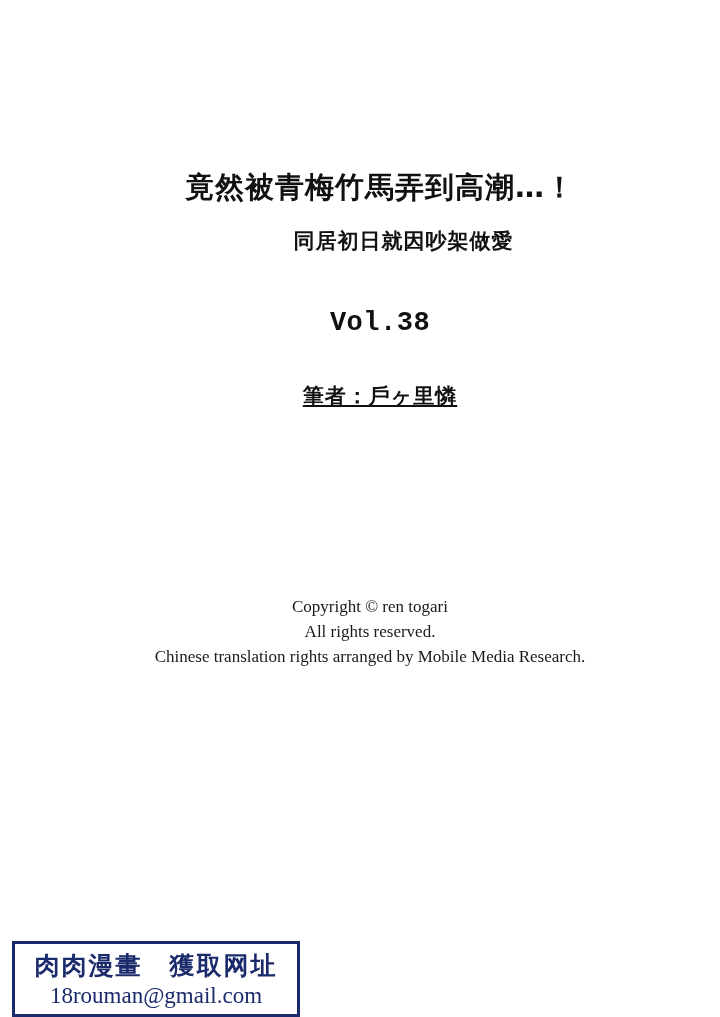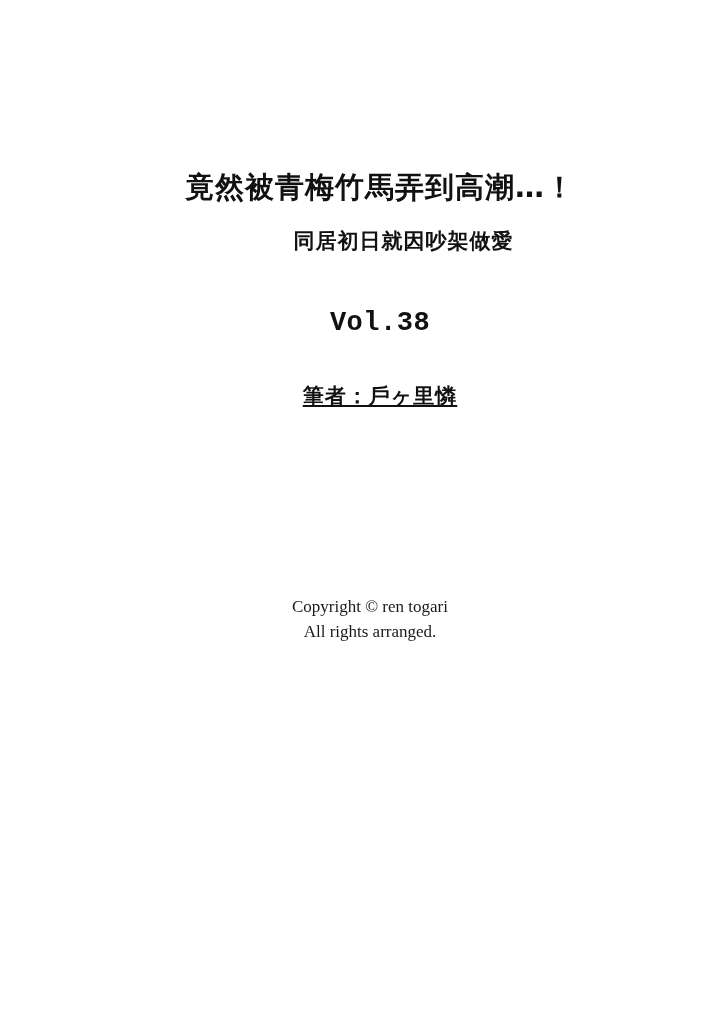--- a/index.html
+++ b/index.html
@@ -131,17 +131,22 @@
 
   <div class="title-block">
     <h1 class="main-title">竟然被青梅竹馬弄到高潮…！</h1>
     <h2 class="sub-title">同居初日就因吵架做愛</h2>
     <div class="volume">Vol.38</div>
     <div class="author">筆者：戶ヶ里憐</div>
   </div>
 
   <div class="copyright-block">
     <div>Copyright © ren togari</div>
-    <div>All rights arranged.</div>
+    <div>All rights reserved.</div>
+    <div>Chinese translation rights arranged by Mobile Media Research.</div>
   </div>
 
+  <div class="watermark">
+    <div class="watermark-title">肉肉漫畫　獲取网址</div>
+    <div class="watermark-email">18rouman@gmail.com</div>
+  </div>
 
 </div>
 
 </body></html>

